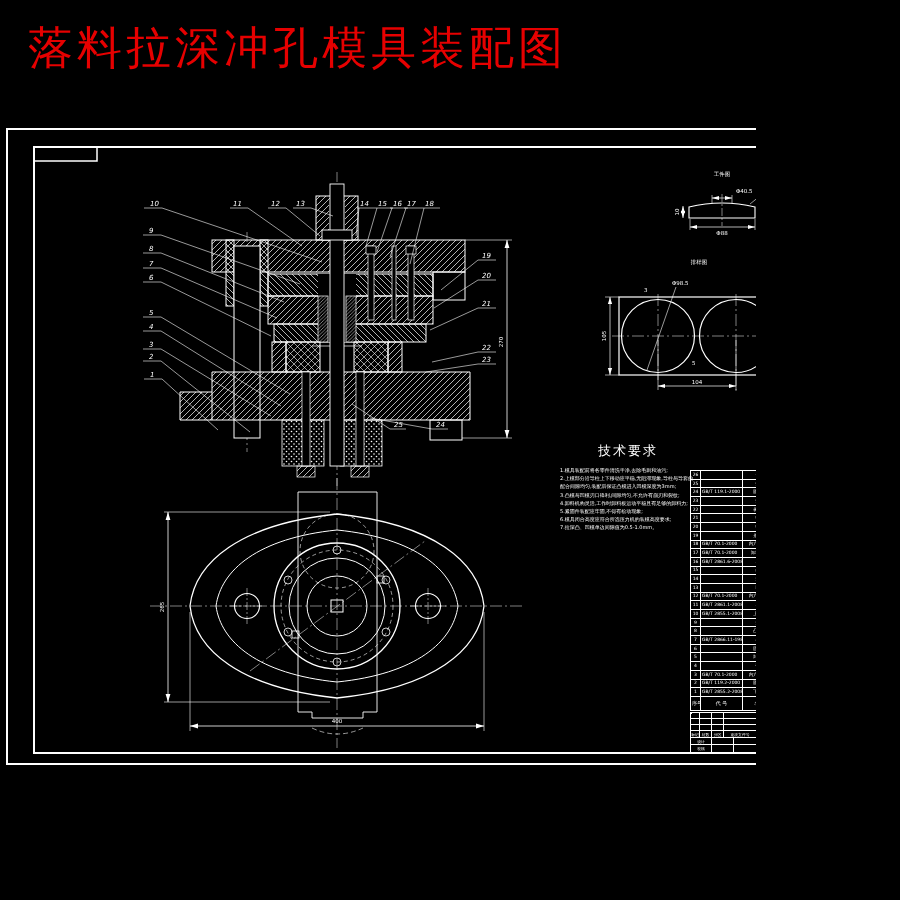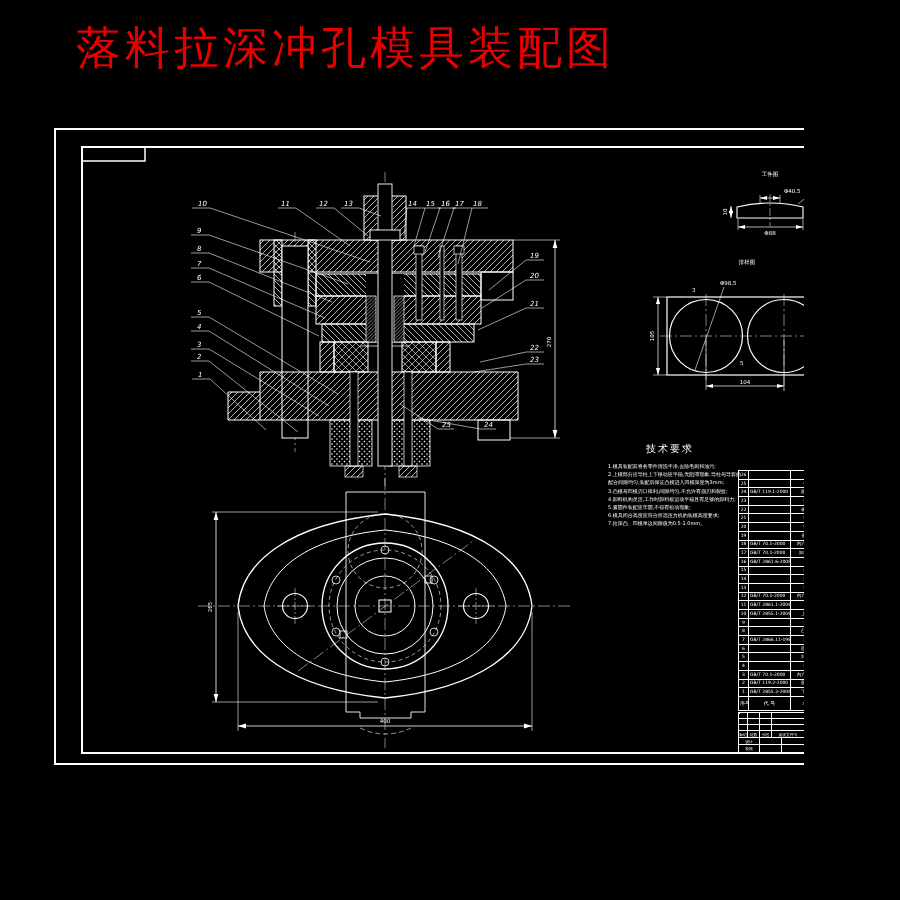--- a/index.html
+++ b/index.html
@@ -1,26 +1,26 @@
 <!DOCTYPE html>
 <html><head>
 <meta charset="utf-8">
 <style>
   html,body{margin:0;padding:0;background:#000;}
   #stage{position:relative;width:756px;height:900px;background:#000;overflow:hidden;
-         font-family:"DejaVu Sans",sans-serif;margin-left:48px;}
+         font-family:"DejaVu Sans",sans-serif;}
   #main-title{position:absolute;left:28px;top:18px;font-family:"Liberation Serif",serif;
 per      font-weight:bold;font-size:45px;letter-spacing:4px;color:#e60000;white-space:nowrap;}
   svg text{fill:#fff;font-family:"DejaVu Sans",sans-serif;}
   .balloon{font-size:7px;font-style:italic;}
   .dim{font-size:5.5px;}
   .viewlabel{font-size:5.5px;}
   
   #tech{position:absolute;left:560px;top:442px;width:210px;color:#fff;}
-  #tech .t-title{font-size:10px;letter-spacing:2px;margin-left:38px;margin-bottom:6px;}
+  #tech .t-title{font-size:13px;letter-spacing:2px;margin-left:38px;margin-bottom:6px;}
   #tech .t-line{font-size:5px;line-height:8.2px;white-space:nowrap;}
   
   #bom{position:absolute;left:690px;top:470px;width:194px;color:#fff;}
   #bom table{border-collapse:collapse;table-layout:fixed;width:194px;}
   #bom td{border:1px solid #fff;font-size:4.5px;line-height:6px;height:7.7px;
           padding:0 1px;overflow:hidden;white-space:nowrap;text-align:center;}
   #bom td.l{text-align:left;}
   #bom .hdr td{font-size:5px;height:12px;}
   
   #tblock{position:absolute;left:690px;top:712px;width:194px;height:41px;color:#fff;}

